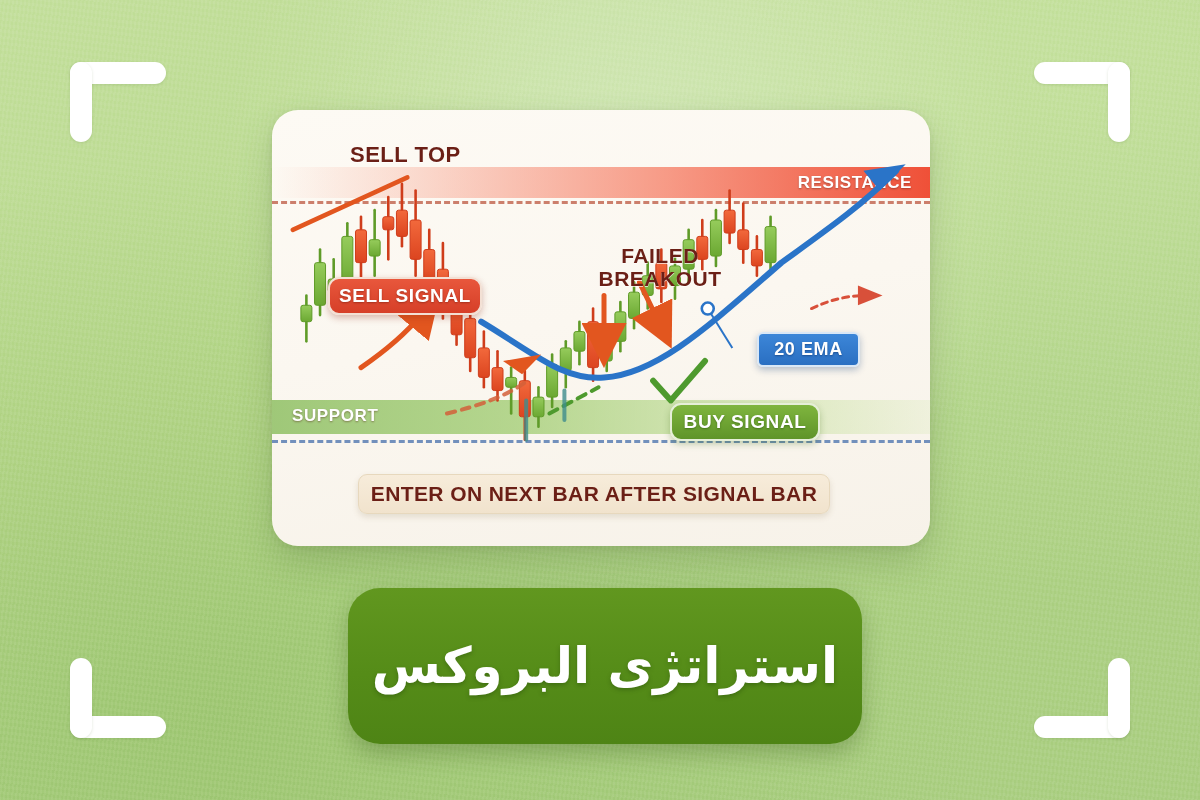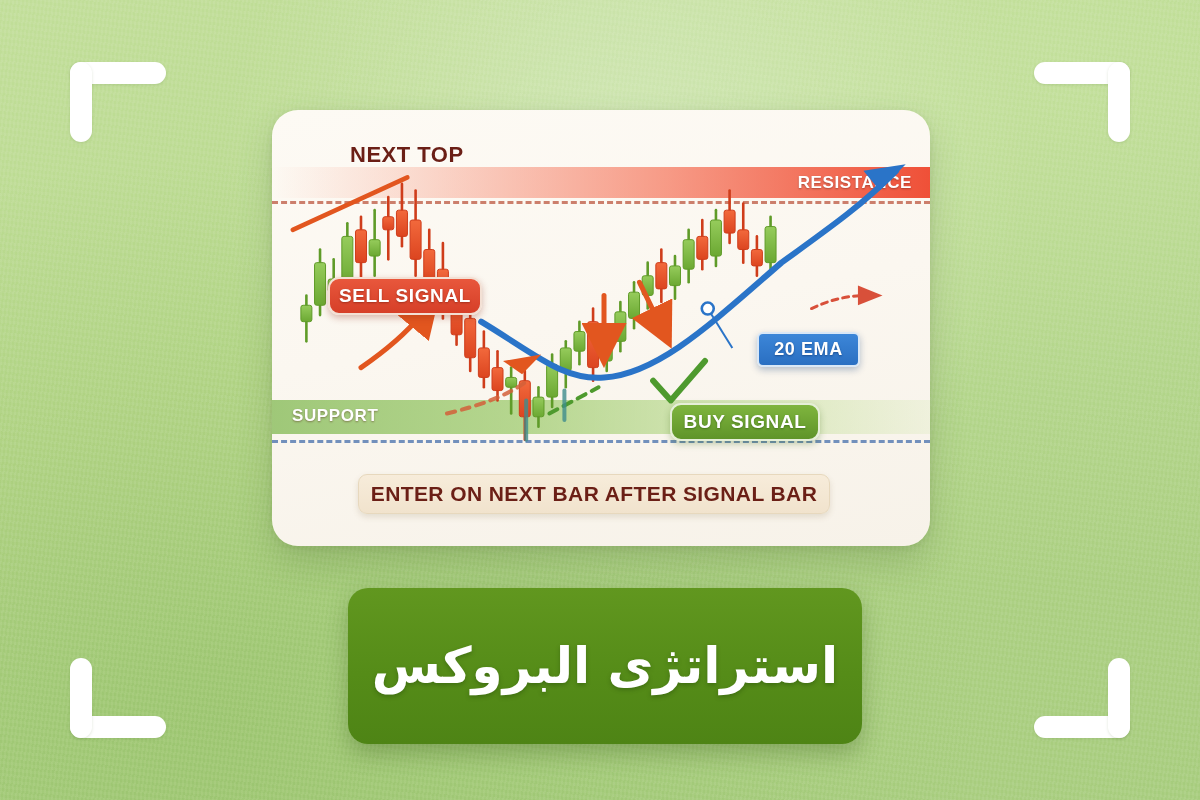--- a/index.html
+++ b/index.html
@@ -89,21 +89,21 @@
 
   
   #caption{position:absolute;left:86px;top:364px;width:470px;height:38px;
     border-radius:9px;display:flex;align-items:center;justify-content:center;
     background:linear-gradient(180deg,#f7ecda 0%,#f1e3cd 100%);
     border:1px solid #e7d8bd;box-shadow:0 3px 6px rgba(120,95,50,.16);
     color:#6b1f16;font-weight:700;font-size:21px;letter-spacing:.4px;}
 
   
   #title-pill{
-    position:absolute;left:348px;top:588px;width:514px;height:156px;border-radius:20px;
+    position:absolute;left:348px;top:588px;width:514px;height:156px;border-radius:32px;
     background:linear-gradient(180deg,#61971f 0%,#558c18 55%,#4e8415 100%);
     box-shadow:0 10px 22px rgba(55,90,25,.32);
     display:flex;align-items:center;justify-content:center;
   }
   #title-text{
     color:#fff;font-size:50px;font-weight:700;direction:rtl;
     font-family:"DejaVu Sans","Liberation Sans",sans-serif;
     text-shadow:0 2px 4px rgba(30,60,10,.35);
   }
 </style>
@@ -244,21 +244,25 @@
           <path d="M 250.08695652173913,264.15999999999997 L 269.2,244.48 L 230.97391304347826,251.04 Z" fill="#e2561f"></path>
           <line x1="277.39130434782606" y1="303.52" x2="326.53913043478263" y2="277.28" stroke="#4e9a2e" stroke-width="4" stroke-dasharray="9 7" stroke-linecap="round"></line>
           <line x1="254.18260869565216" y1="290.4" x2="254.18260869565216" y2="329.76" stroke="#3f8d8d" stroke-width="4" stroke-linecap="round" opacity=".8"></line>
           <line x1="292.40869565217395" y1="280.56" x2="292.40869565217395" y2="310.08" stroke="#3f8d8d" stroke-width="4" stroke-linecap="round" opacity=".8"></line>
           <path d="M 381.1478260869565,270.72 L 398.895652173913,290.4 L 433.02608695652174,251.04" fill="none" stroke="#4e9a2e" stroke-width="6" stroke-linecap="round" stroke-linejoin="round"></path>
           <path d="M 539.5130434782609,198.56 Q 566.8173913043479,185.44 594.1217391304348,185.44" fill="none" stroke="#d8503a" stroke-width="3" stroke-dasharray="6 5" stroke-linecap="round"></path>
           <path d="M 585.9304347826087,175.6 L 610.5043478260869,185.44 L 585.9304347826087,195.28 Z" fill="#d8503a"></path>
         </g>
     </svg>
 
-    <div class="ann" id="ann-wedge">NEXT TOP</div>
+    <div class="ann" id="ann-wedge">SELL TOP</div>
+    <div class="ann" id="ann-failed">
+      <div>FAILED</div>
+      <div>BREAKOUT</div>
+    </div>
 
     <div class="badge" id="badge-buy">BUY SIGNAL</div>
     <div class="badge" id="badge-sell">SELL SIGNAL</div>
     <div class="badge" id="badge-ema">20 EMA</div>
 
     <div id="caption">ENTER ON NEXT BAR AFTER SIGNAL BAR</div>
   </div>
 
   <div id="title-pill">
     <span id="title-text">استراتژی البروکس</span>

